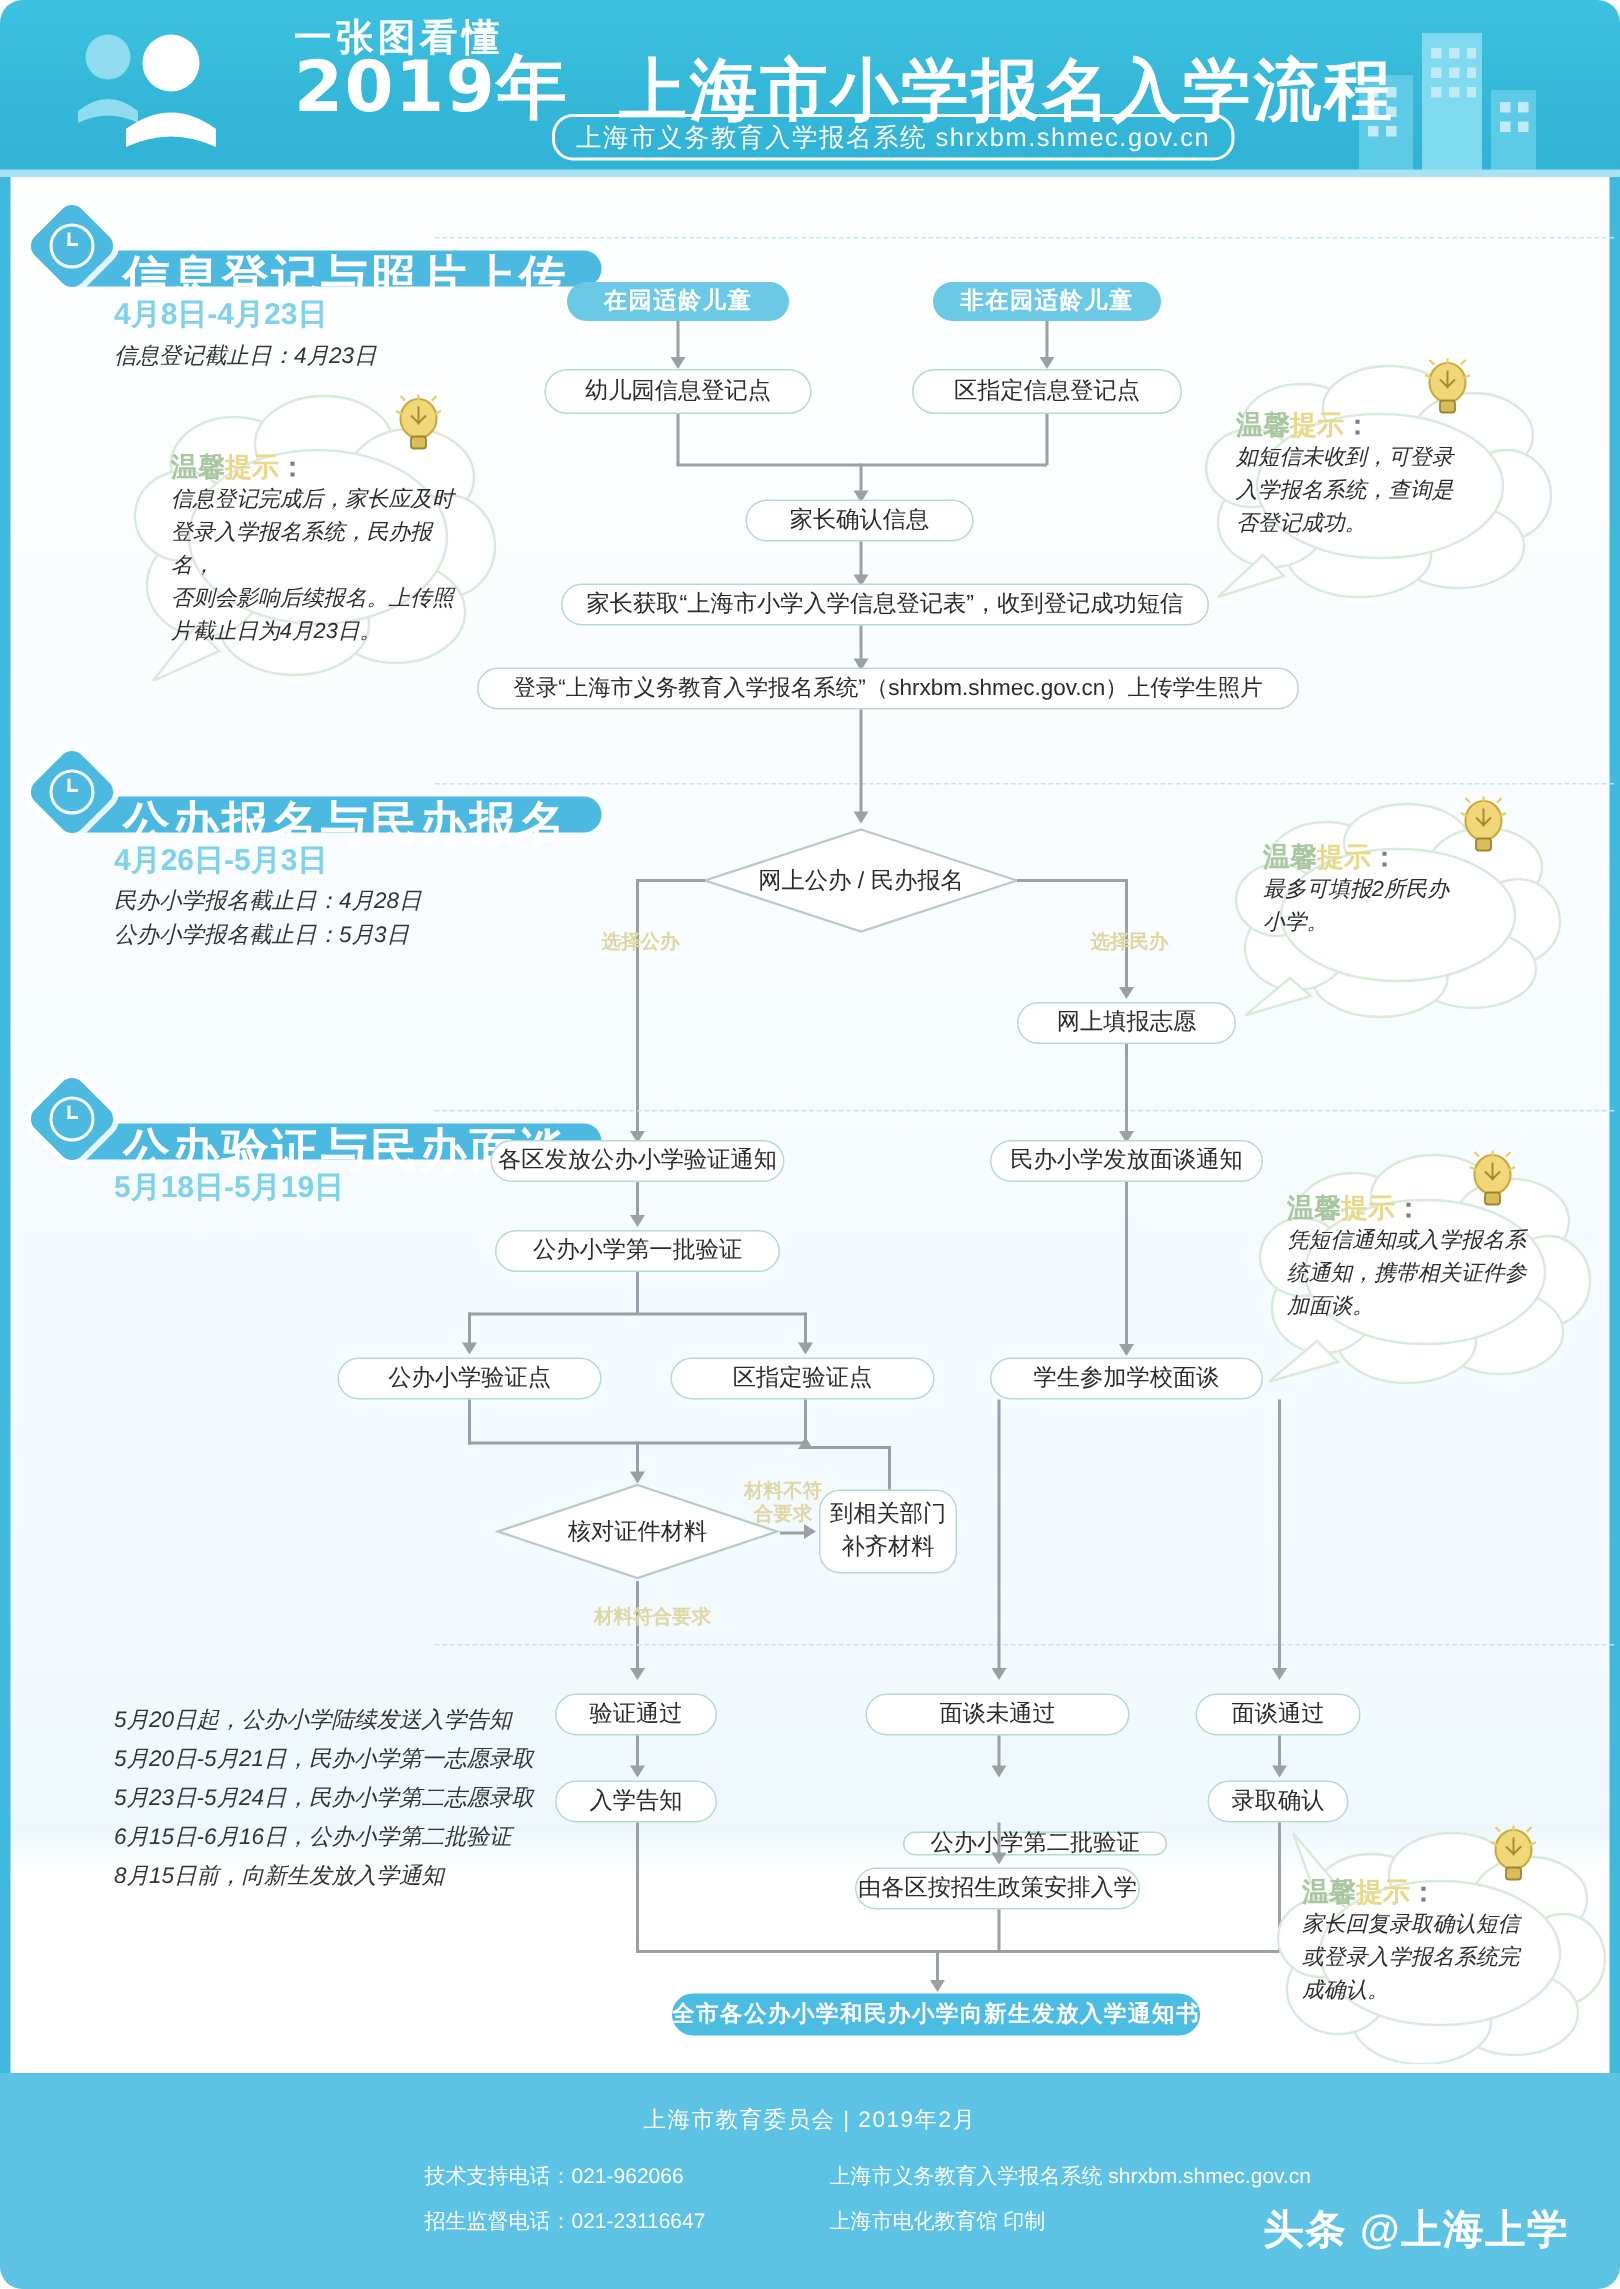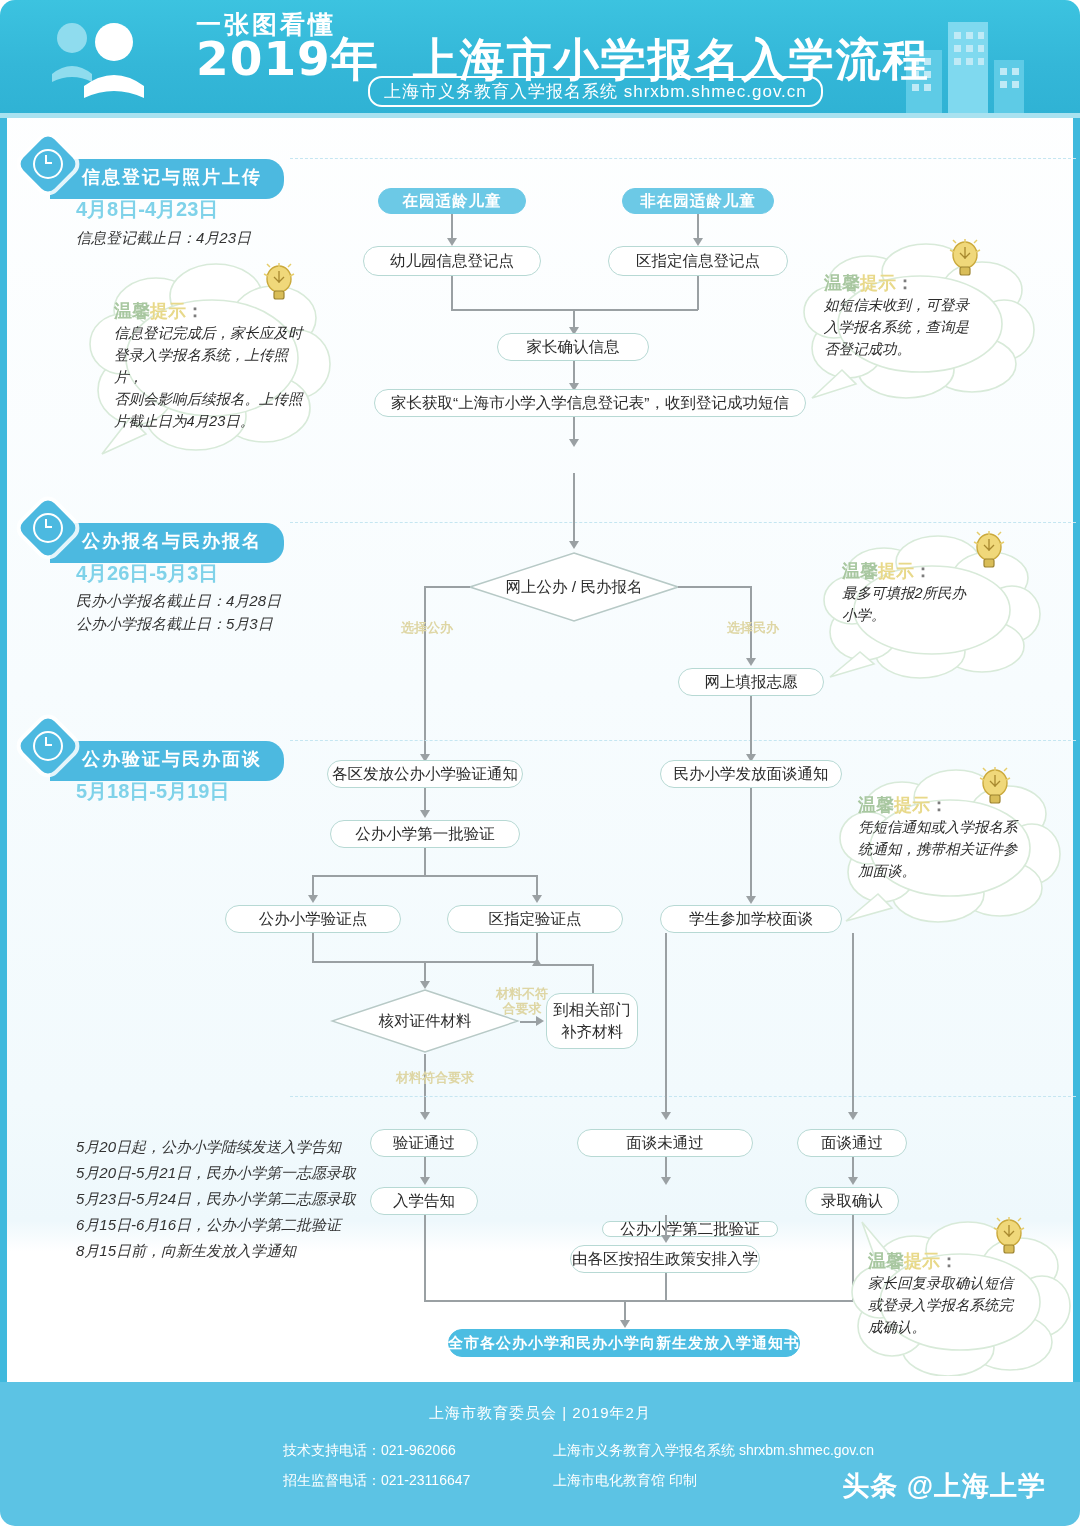--- a/index.html
+++ b/index.html
@@ -39,22 +39,22 @@
 
   
   .sec-head{position:absolute;display:flex;align-items:center;height:40px;}
   .sec-badge{width:44px;height:44px;background:#4cb9e0;border-radius:9px;
              transform:rotate(45deg);display:flex;align-items:center;justify-content:center;
              box-shadow:0 0 0 4px rgba(255,255,255,.85);flex:none;}
   .sec-clock{width:26px;height:26px;border:2.5px solid #ffffff;border-radius:50%;
              transform:rotate(-45deg);position:relative;}
   .sec-clock:before{content:"";position:absolute;left:10px;top:4px;width:2px;height:9px;background:#fff;}
   .sec-clock:after{content:"";position:absolute;left:10px;top:11px;width:7px;height:2px;background:#fff;}
-  .sec-label{height:40px;line-height:36px;background:#4cb9e0;color:#ffffff;
-             font-size:18px;font-weight:bold;letter-spacing:2px;
+  .sec-label{height:24px;line-height:36px;background:#4cb9e0;color:#ffffff;
+             font-size:31px;font-weight:bold;letter-spacing:2px;
              padding:0 22px 0 32px;margin-left:-20px;
              border-radius:0 18px 18px 0;white-space:nowrap;margin-top:30px;}
   .sec-dates{position:absolute;color:#7fd2e9;font-size:20px;font-weight:bold;white-space:nowrap;}
   .sec-notes{position:absolute;color:#333333;font-size:15px;line-height:23px;white-space:pre;font-style:italic;}
   .dotline{position:absolute;height:0;border-top:1px dashed #c5e6f1;}
 
   
   .node{position:absolute;box-sizing:border-box;display:flex;align-items:center;justify-content:center;
         text-align:center;border:1.4px solid #b7d9d4;border-radius:22px;background:#ffffff;
         color:#2b2b2b;font-size:15.5px;line-height:18px;white-space:nowrap;}
@@ -189,21 +189,21 @@
           <path d="M32 12 l-4 2"></path>
           <path d="M5 2 l3 3"></path>
           <path d="M29 2 l-3 3"></path>
         </g>
     </svg>
     <div class="tip-inner" style="padding:42px 0 0 30px;">
       <div class="tip-title">
         <span class="w1">温馨</span><span class="w2">提示</span><span class="w3">：</span>
       </div>
       <div class="tip-body" style="width:200px;">信息登记完成后，家长应及时
-登录入学报名系统，上传照片，
+登录入学报名系统，民办报名，
 否则会影响后续报名。上传照
 片截止日为4月23日。</div>
     </div>
   </div>
 
   <div class="tip" style="left:800px;top:240px;width:240px;height:160px;">
     <svg width="240" height="160" viewBox="0 0 240 160">
       <g fill="#ffffff" stroke="#d8ead9" stroke-width="1.6">
         <ellipse cx="68" cy="44" rx="40" ry="28"></ellipse>
           <ellipse cx="126" cy="32" rx="44" ry="28"></ellipse>
@@ -259,20 +259,21 @@
   <div class="node" style="left:497px;top:333px;width:152px;height:28px;">家长确认信息</div>
 
   <div class="ln lnv" style="left:573px;top:361px;height:26px;"></div>
   <div class="arrow" style="left:569px;top:383px;"></div>
 
   <div class="node" style="left:374px;top:389px;width:432px;height:28px;">家长获取“上海市小学入学信息登记表”，收到登记成功短信</div>
 
   <div class="ln lnv" style="left:573px;top:417px;height:26px;"></div>
   <div class="arrow" style="left:569px;top:439px;"></div>
 
+  <div class="node" style="left:318px;top:445px;width:548px;height:28px;font-size:15px;">登录“上海市义务教育入学报名系统”（shrxbm.shmec.gov.cn）上传学生照片</div>
 
   <div class="sec-head" style="left:26px;top:508px;">
     <div class="sec-badge">
         <div class="sec-clock"></div>
       </div>
     <div class="sec-label">公办报名与民办报名</div>
   </div>
   <div class="sec-dates" style="left:76px;top:560px;">4月26日-5月3日</div>
   <div class="sec-notes" style="left:76px;top:589px;">民办小学报名截止日：4月28日
 公办小学报名截止日：5月3日</div>

